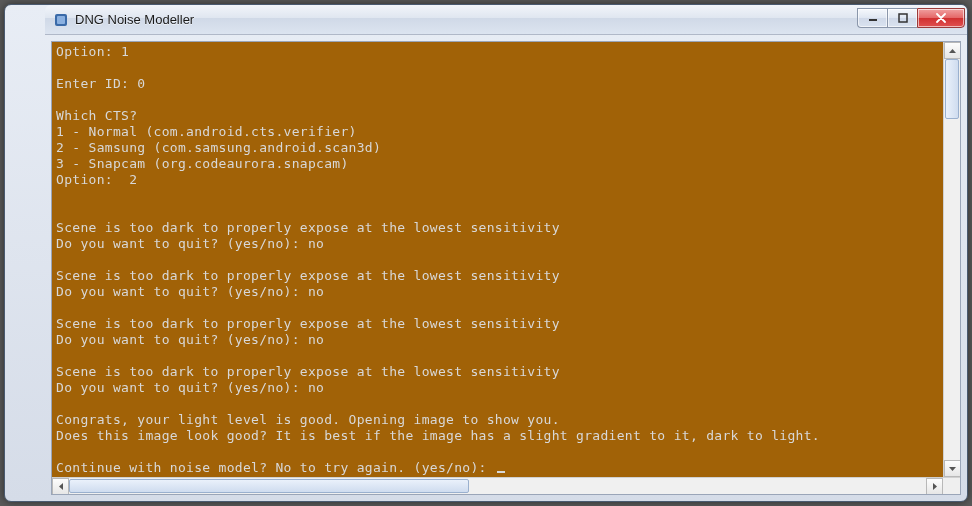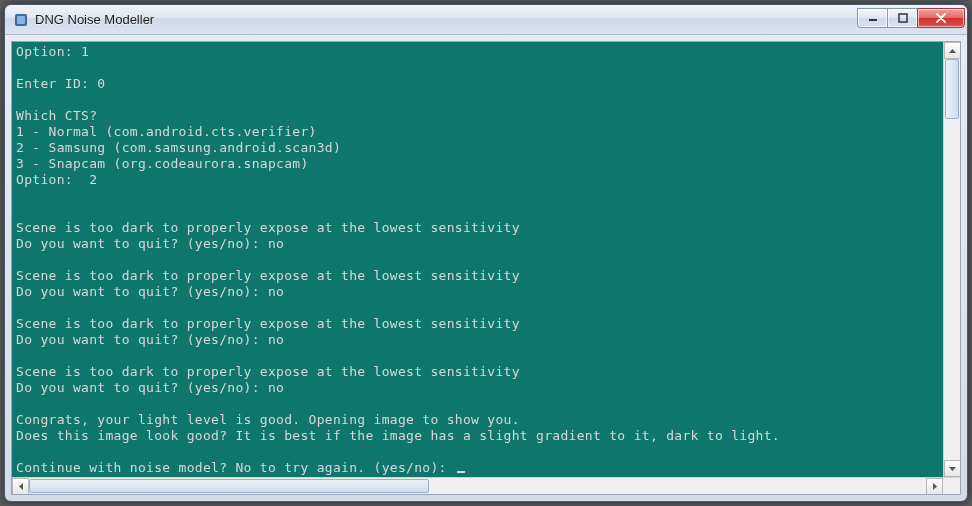--- a/index.html
+++ b/index.html
@@ -18,20 +18,21 @@
     .window {
       width: 964px;
       height: 498px;
       background: linear-gradient(to bottom, #e8edf5 0%, #d5dce8 100%);
       border: 1px solid #4a5a70;
       border-radius: 7px;
       box-shadow: 0 0 8px rgba(0,0,0,0.5);
       display: flex;
       flex-direction: column;
       overflow: hidden;
+      padding-left: 40px;
     }
     .titlebar {
       height: 30px;
       background: linear-gradient(to bottom, #f2f5fa 0%, #dfe6f0 45%, #d0d9e7 46%, #dce4f0 100%);
       border-bottom: 1px solid #b0b8c8;
       display: flex;
       align-items: center;
       padding: 0 2px 0 8px;
       border-radius: 6px 6px 0 0;
     }
@@ -91,21 +92,21 @@
       flex-direction: column;
       overflow: hidden;
     }
     .console-wrapper {
       flex: 1;
       display: flex;
       overflow: hidden;
     }
     .console {
       flex: 1;
-      background: #0f766e;
+      background: #a16207;
       color: #d8d8d8;
       font-family: "Lucida Console", "Consolas", monospace;
       font-size: 13px;
       line-height: 16px;
       padding: 2px 4px;
       white-space: pre;
       overflow: hidden;
       letter-spacing: 0.3px;
     }
     .cursor {

